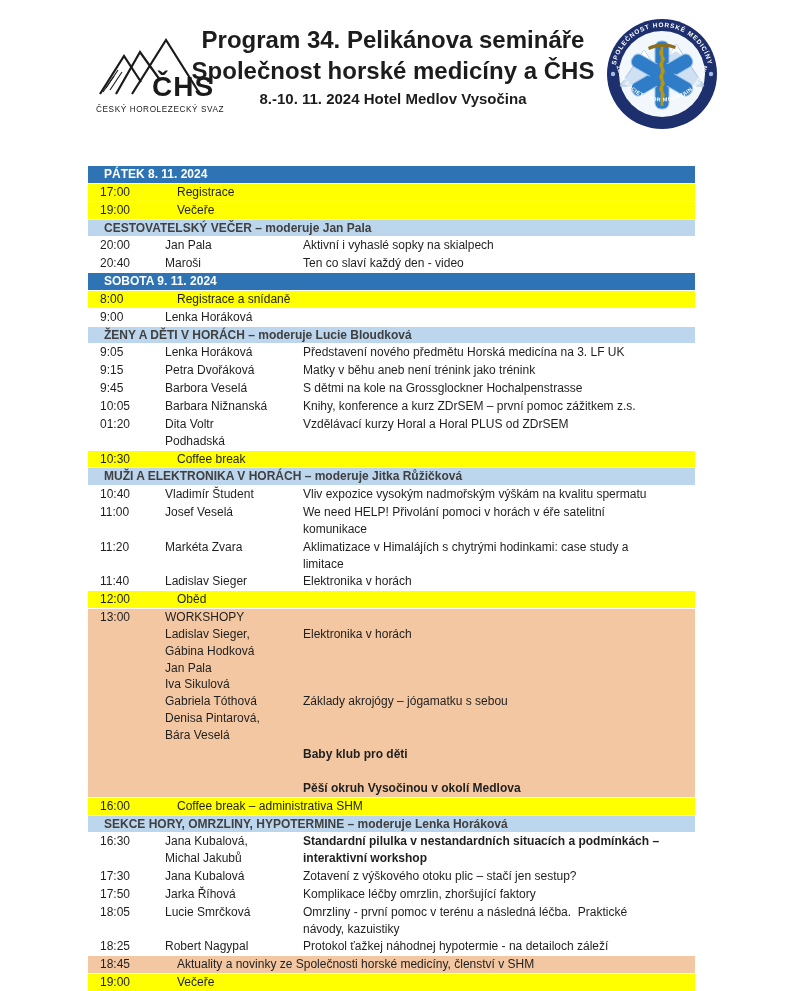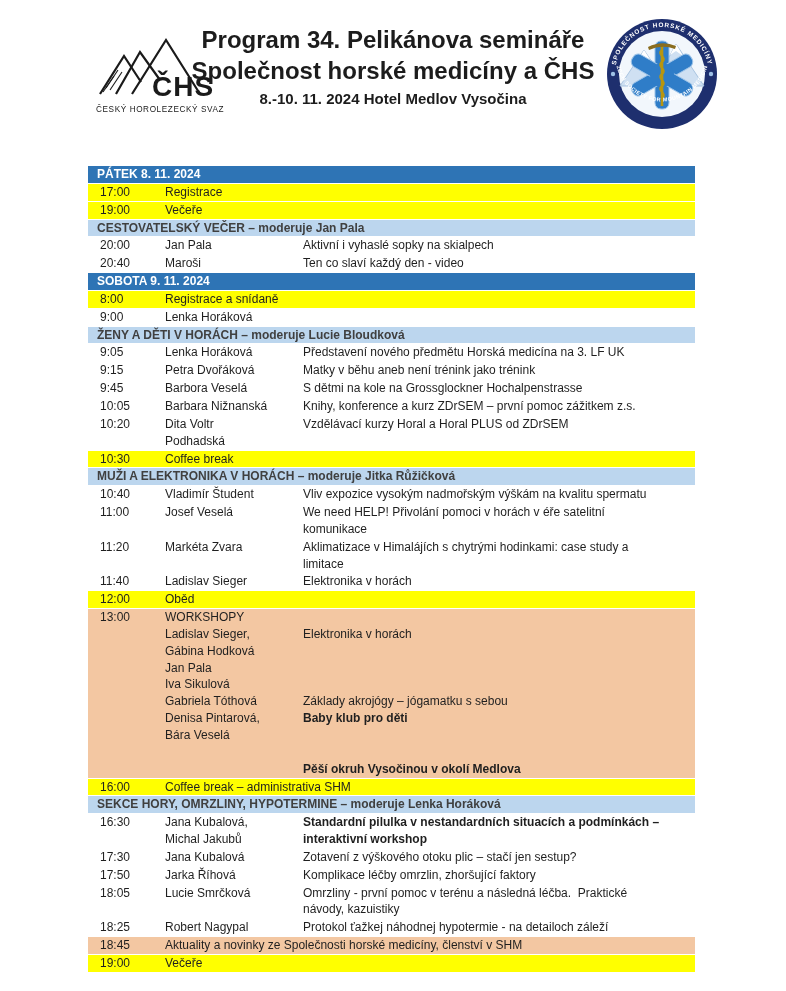--- a/index.html
+++ b/index.html
@@ -15,23 +15,23 @@
   #shm-logo{left:604px;top:16px;}
   
   #schedule{position:absolute;left:88px;top:166px;width:607px;}
   .row{display:grid;grid-template-columns:77px 138px 1fr;
        border-bottom:1px solid var(--row-border,#fff);}
   .row.day{display:block;background:var(--day-bg,#2E74B5);color:#ffffff;font-weight:bold;}
   .row.session{display:block;background:var(--session-bg,#BCD6EE);font-weight:bold;color:#404040;}
   .row.band.yellow{background:var(--yellow,#FFFF00);}
   .row.band.orange{background:var(--orange,#F3C7A2);}
   .row.workshop{background:var(--orange,#F3C7A2);}
-  .hdr-text{padding-left:9px;}
+  .hdr-text{padding-left:16px;}
   .c-time{padding-left:12px;}
-  .c-band{grid-column:2/4;}
+  .c-band{grid-column:2/4;margin-left:12px;}
   .c-desc{padding-right:4px;}
   .c-desc.b .line{font-weight:bold;}
   .line{line-height:16.85px;min-height:16.85px;white-space:pre-wrap;}
 </style>
 </head>
 <body>
 
 <div id="page">
 
   <svg id="chs-logo" class="logo" width="130" height="92" viewBox="0 0 130 92">
@@ -204,21 +204,21 @@
         </div>
         <div class="c-name">
           <div class="line">Barbara Nižnanská</div>
         </div>
         <div class="c-desc">
           <div class="line">Knihy, konference a kurz ZDrSEM – první pomoc zážitkem z.s.</div>
         </div>
       </div>
       <div class="row item">
         <div class="c-time">
-          <div class="line">10:20</div>
+          <div class="line">01:20</div>
         </div>
         <div class="c-name">
           <div class="line">Dita Voltr</div>
           <div class="line">Podhadská</div>
         </div>
         <div class="c-desc">
           <div class="line">Vzdělávací kurzy Horal a Horal PLUS od ZDrSEM</div>
         </div>
       </div>
       <div class="row band yellow">
@@ -317,21 +317,21 @@
         <div class="c-name" style="grid-area: 5 / 2;">
           <div class="line">Gabriela Tóthová</div>
         </div>
         <div class="c-desc" style="grid-area: 5 / 3;">
           <div class="line">Základy akrojógy – jógamatku s sebou</div>
         </div>
         <div class="c-name" style="grid-area: 6 / 2;">
           <div class="line">Denisa Pintarová,</div>
           <div class="line">Bára Veselá</div>
         </div>
-        <div class="c-desc b" style="grid-area: 6 / 3;">
+        <div class="c-desc b" style="grid-area: 6 / 3; margin-top: 36px;">
           <div class="line">Baby klub pro děti</div>
         </div>
         <div class="c-name" style="grid-area: 7 / 2;">
           <div class="line"></div>
         </div>
         <div class="c-desc" style="grid-area: 7 / 3;">
           <div class="line"></div>
         </div>
         <div class="c-name" style="grid-area: 8 / 2;">
           <div class="line"></div>

